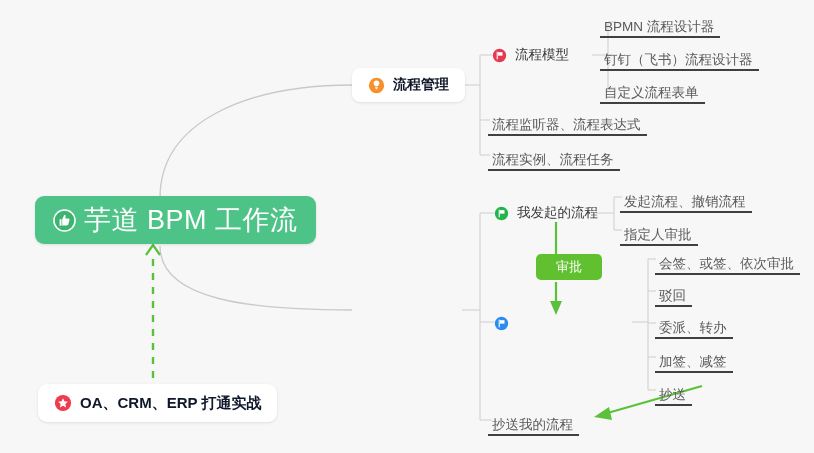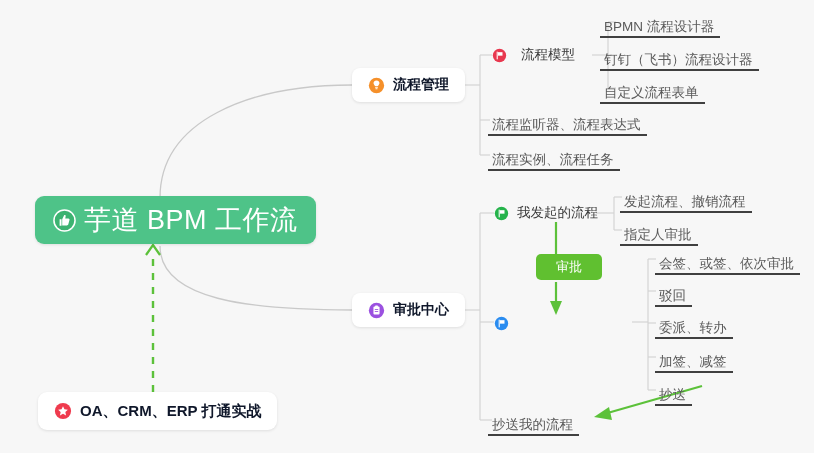--- a/index.html
+++ b/index.html
@@ -174,21 +174,21 @@
         <circle cx="10" cy="10" r="9" fill="#f5902a"></circle>
         <path d="M10 4.2 C7.6 4.2 6.1 6.0 6.6 8.0 C6.9 9.1 7.9 9.6 8.2 10.6
                  L11.8 10.6 C12.1 9.6 13.1 9.1 13.4 8.0 C13.9 6.0 12.4 4.2 10 4.2 Z" fill="#ffffff"></path>
         <rect x="8.3" y="11.4" width="3.4" height="1.3" rx="0.6" fill="#ffffff"></rect>
         <rect x="8.7" y="13.3" width="2.6" height="1.2" rx="0.6" fill="#ffffff"></rect>
       </svg>
     </span>
     <span class="label">流程管理</span>
   </div>
 
-  <div class="node" style="left:492px; top:40px; height:30px;gap:6px;">
+  <div class="node" style="left:492px; top:40px; height:30px;">
     <span class="ico">
       <svg width="15" height="15" viewBox="0 0 18 18">
         <circle cx="9" cy="9" r="8" fill="#e8384f"></circle>
         <rect x="5.6" y="4.4" width="1.3" height="9.2" fill="#ffffff"></rect>
         <path d="M7.2 5.0 L12.6 5.0 L12.6 9.2 L7.2 9.2 Z" fill="#ffffff"></path>
       </svg>
     </span>
     <span class="label" style="font-size:13.5px;color:#3a3a3a;">流程模型</span>
   </div>
 
@@ -202,32 +202,20 @@
     <span class="label">自定义流程表单</span>
   </div>
 
   <div class="node leaf" style="left:488px; top:106px;">
     <span class="label">流程监听器、流程表达式</span>
   </div>
   <div class="node leaf" style="left:488px; top:141px;">
     <span class="label">流程实例、流程任务</span>
   </div>
 
-  <div class="node card" style="left:352px; top:293px;">
-    <span class="ico">
-      <svg width="17" height="17" viewBox="0 0 20 20">
-        <circle cx="10" cy="10" r="9" fill="#9b51e0"></circle>
-        <rect x="6.4" y="5.4" width="7.2" height="9.2" rx="1.1" fill="#ffffff"></rect>
-        <rect x="8.3" y="4.0" width="3.4" height="2.2" rx="0.8" fill="#ffffff"></rect>
-        <rect x="8.0" y="8.4" width="4.0" height="1.0" fill="#9b51e0"></rect>
-        <rect x="8.0" y="10.6" width="4.0" height="1.0" fill="#9b51e0"></rect>
-      </svg>
-    </span>
-    <span class="label">审批中心</span>
-  </div>
 
   <div class="node" style="left:494px; top:199px; height:28px;">
     <span class="ico">
       <svg width="15" height="15" viewBox="0 0 18 18">
         <circle cx="9" cy="9" r="8" fill="#25b34b"></circle>
         <rect x="5.6" y="4.4" width="1.3" height="9.2" fill="#ffffff"></rect>
         <path d="M7.2 5.0 L12.6 5.0 L12.6 9.2 L7.2 9.2 Z" fill="#ffffff"></path>
       </svg>
     </span>
     <span class="label" style="font-size:13.5px;color:#3a3a3a;">我发起的流程</span>
@@ -267,21 +255,21 @@
     <span class="label">加签、减签</span>
   </div>
   <div class="node leaf" style="left:655px; top:376px;">
     <span class="label">抄送</span>
   </div>
 
   <div class="node leaf" style="left:488px; top:406px;">
     <span class="label">抄送我的流程</span>
   </div>
 
-  <div class="node card" style="left:38px; top:392px; height:38px; border-radius:9px;">
+  <div class="node card" style="left:38px; top:384px; height:38px; border-radius:9px;">
     <span class="ico">
       <svg width="18" height="18" viewBox="0 0 20 20">
         <circle cx="10" cy="10" r="9" fill="#ef3b4e"></circle>
         <polygon points="10,4.6 11.6,8.1 15.4,8.5 12.6,11.1 13.4,14.9 10,13.0
                          6.6,14.9 7.4,11.1 4.6,8.5 8.4,8.1" fill="#ffffff"></polygon>
       </svg>
     </span>
     <span class="label" style="font-size:15px;">OA、CRM、ERP 打通实战</span>
   </div>
 

